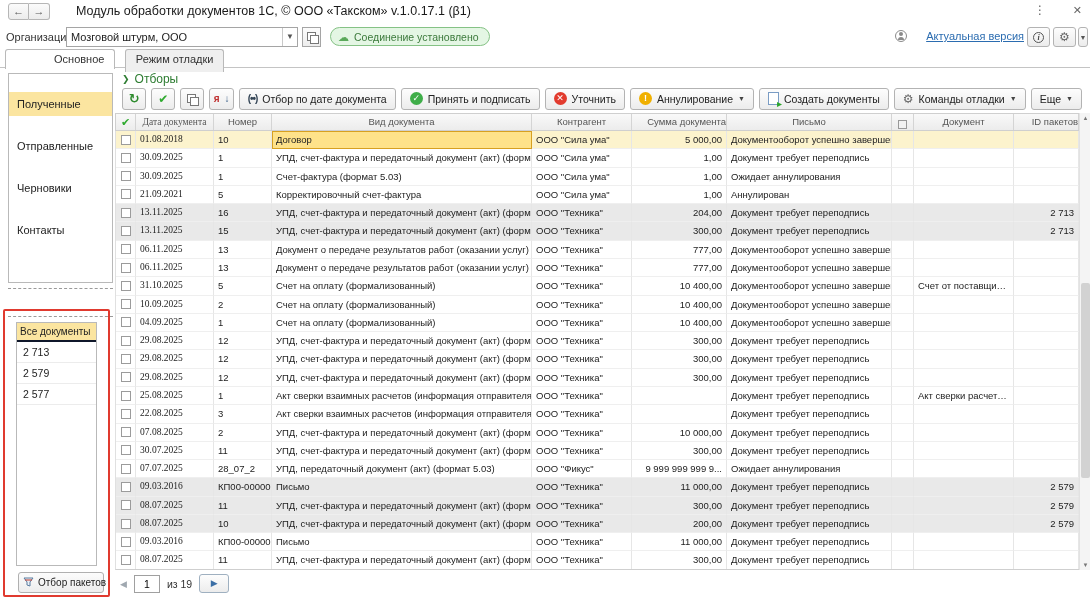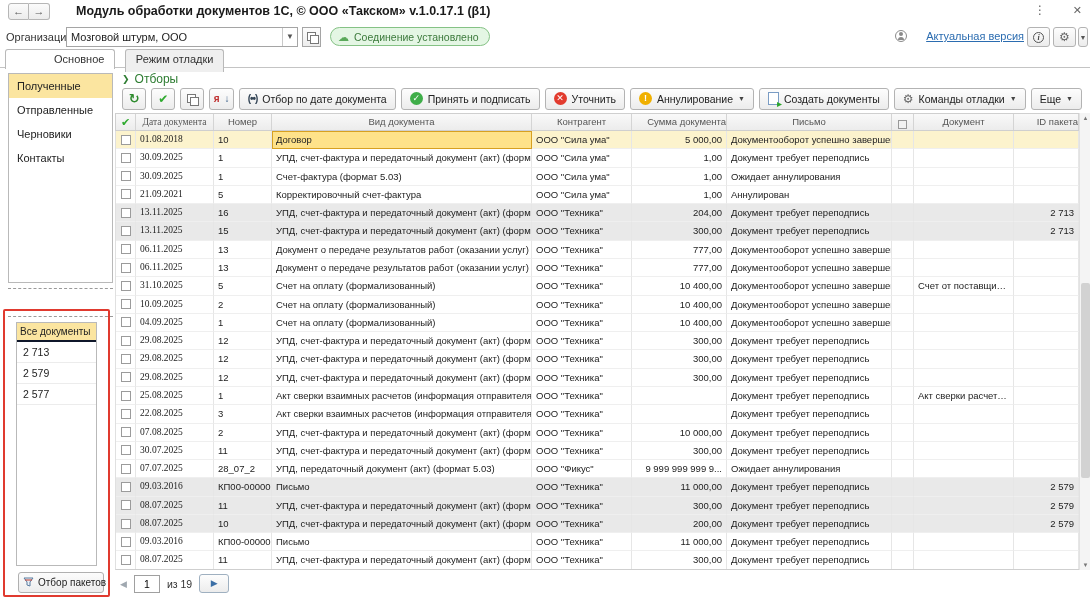--- a/index.html
+++ b/index.html
@@ -8,21 +8,21 @@
     position:relative; overflow:hidden; background:#fff;
     font-family:"Liberation Sans","DejaVu Sans",sans-serif; color:#222;
   }
   
   .titlebar { position:absolute; top:0; left:0; right:0; height:24px; background:#fff; }
   .nav-group { position:absolute; left:8px; top:3px; display:flex; }
   .nav-btn { width:21px; height:17px; border:1px solid #b6b6b6; background:linear-gradient(#fbfbfb,#ececec);
     font-size:11px; color:#555; text-align:center; line-height:15px; }
   .nav-btn:first-child { border-radius:3px 0 0 3px; }
   .nav-btn:last-child { border-radius:0 3px 3px 0; border-left:none; }
-  .app-title { position:absolute; left:76px; top:4px; font-size:12.5px; font-weight:bold; color:#1a1a1a; }
+  .app-title { position:absolute; left:76px; top:4px; font-size:12.5px; font-weight:normal; color:#1a1a1a; }
   .win-kebab { position:absolute; right:44px; top:3px; font-size:12px; color:#666; }
   .win-close { position:absolute; right:8px; top:4px; font-size:11px; color:#666; }
 
   
   .org-row { position:absolute; top:26px; left:0; right:0; height:22px; }
   .org-label { position:absolute; left:6px; top:5px; font-size:11px; color:#333; }
   .combo { position:absolute; left:66px; top:1px; width:232px; height:20px; border:1px solid #a5a5a5; background:#fff; display:flex; }
   .combo input { flex:1; border:none; outline:none; font-size:11px; padding:0 4px; font-family:inherit; color:#222; background:transparent; }
   .combo-arrow { width:15px; border-left:1px solid #c9c9c9; font-size:8px; color:#555; text-align:center; line-height:18px; }
   .open-btn { position:absolute; left:302px; top:1px; width:19px; height:20px; border:1px solid #a5a5a5; background:linear-gradient(#fcfcfc,#ededed); display:flex; align-items:center; justify-content:center; }
@@ -44,21 +44,21 @@
   .ico-gear { font-size:12px; color:#666; line-height:12px; }
 
   
   .tabs { position:absolute; top:49px; left:0; right:0; height:19px; border-bottom:1px solid #c4c4c4; }
   .tab { display:inline-block; margin-left:5px; height:23px; padding:3px 10px 0; font-size:11px; color:#333;
     border:1px solid #b9b9b9; border-bottom:none; border-radius:3px 3px 0 0; background:#efefef; position:relative; }
   .tab.active { background:#fff; z-index:2; height:20px;padding-left:48px; }
 
   
   .sidebar-box { position:absolute; left:8px; top:73px; width:105px; height:210px; border:1px solid #b9b9b9; background:#fff; }
-  .sidebar-item { height:24px; line-height:24px; padding-left:8px; font-size:11px; color:#222; white-space:nowrap; overflow:hidden; }
+  .sidebar-item { height:24px; line-height:24px; padding-left:8px; font-size:11px; color:#222; white-space:nowrap; overflow:hidden;margin-top:18px; }
   .sidebar-item.selected { background:var(--accent-yellow,#fbe5a0); }
   .splitter { position:absolute; left:8px; width:105px; border-top:1px dashed #9a9a9a; }
   .sp1 { top:288px; } .sp2 { top:316px; }
 
   .pkg-box { position:absolute; left:16px; top:322px; width:81px; height:244px; border:1px solid #b9b9b9; background:#fff; }
   .pkg-header { background:var(--accent-yellow,#fbe5a0); border-bottom:2px solid #0f172a; font-size:10px; color:#222; padding:3px 3px; white-space:nowrap; overflow:hidden; }
   .pkg-item { font-size:10.5px; color:#222; padding:4px 6px; border-bottom:1px solid #ececec; }
   .pkg-btn { position:absolute; left:18px; top:572px; width:86px; height:21px; border:1px solid #b0b0b0; border-radius:3px;
     background:linear-gradient(#fcfcfc,#ededed); display:flex; align-items:center; gap:4px; padding:0 4px; font-size:10px; color:#222; white-space:nowrap; }
 
@@ -260,21 +260,21 @@
     <div class="th c-date">Дата документа</div>
     <div class="th c-num">Номер</div>
     <div class="th c-type">Вид документа</div>
     <div class="th c-contr">Контрагент</div>
     <div class="th c-sum">Сумма документа</div>
     <div class="th c-status">Письмо</div>
     <div class="th c-flag">
         <span class="hd-flag"></span>
       </div>
     <div class="th c-doc">Документ</div>
-    <div class="th c-id">ID пакета</div>
+    <div class="th c-id">ID пакетов</div>
   </div>
   <div class="tbody">
       <div class="tr selected">
     <div class="td c-sel">
           <span class="cb"></span>
         </div>
     <div class="td c-date">01.08.2018</div>
     <div class="td c-num">10</div>
     <div class="td c-type">Договор</div>
     <div class="td c-contr">ООО "Сила ума"</div>

